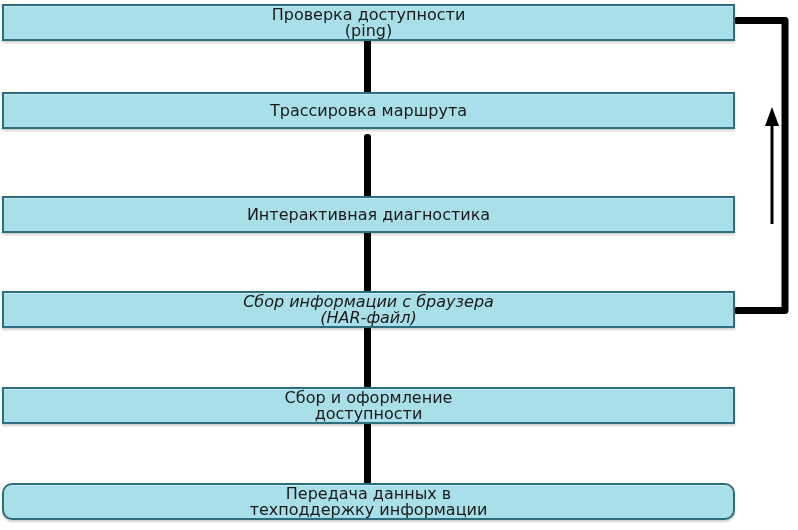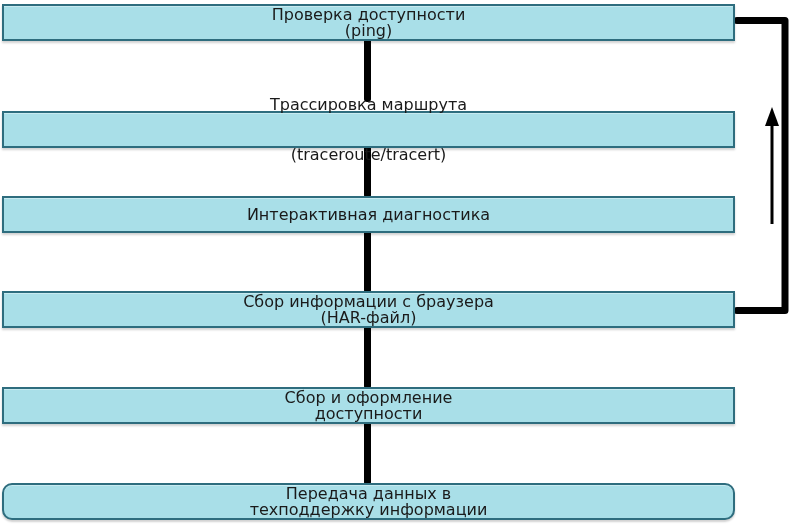--- a/index.html
+++ b/index.html
@@ -31,23 +31,23 @@
     text-align: center;
     z-index: 2;
   }
   .flow-box .line {
     font-size: 16px;
     line-height: 16px;
     color: var(--text-color, #1a1a1a);
     white-space: nowrap;
   }
   .step-0 { top: 4px; }
-  .step-1 { top: 111px; gap: 34px; }
+  .step-1 { top: 92px; gap: 34px; }
   .step-2 { top: 196px; }
-  .step-3 { top: 291px; }
+  .step-3 { top: 291px; font-style: italic; }
   .step-4 { top: 387px; align-items: center; }
   .step-5 { top: 483px; border-radius: 10px; }
 
   .v-connector {
     position: absolute;
     left: 364px;
     width: 7px;
     background: var(--connector, #000000);
     border-radius: 3px;
     z-index: 1;
@@ -82,21 +82,20 @@
   <div class="v-connector vc-3"></div>
   <div class="v-connector vc-4"></div>
 
   <div class="flow-box step-0">
     <div class="line">Проверка доступности</div>
     <div class="line">(ping)</div>
   </div>
 
   <div class="flow-box step-1">
     <div class="line">Трассировка маршрута</div>
-    <div class="line">(traceroute/tracert)</div>
   </div>
 
   <div class="flow-box step-2">
     <div class="line">Интерактивная диагностика</div>
   </div>
 
   <div class="flow-box step-3">
     <div class="line">Сбор информации с браузера</div>
     <div class="line">(HAR-файл)</div>
   </div>

